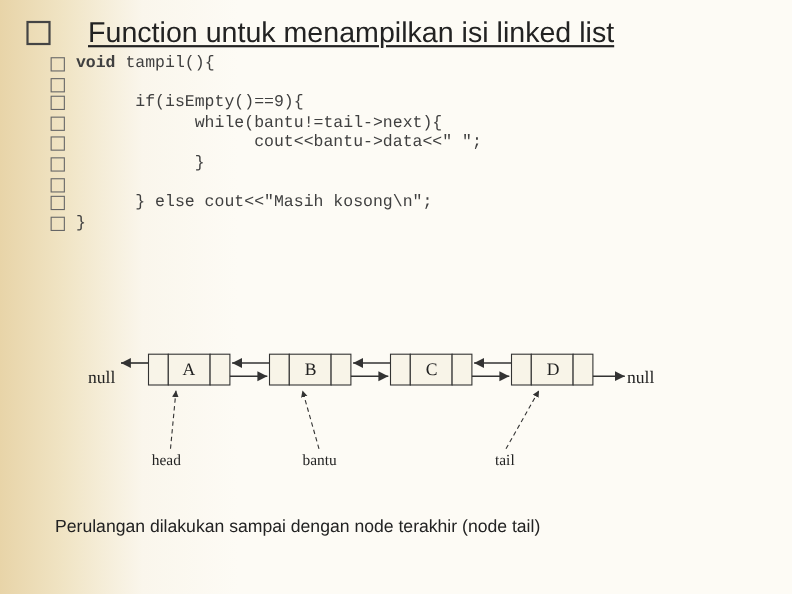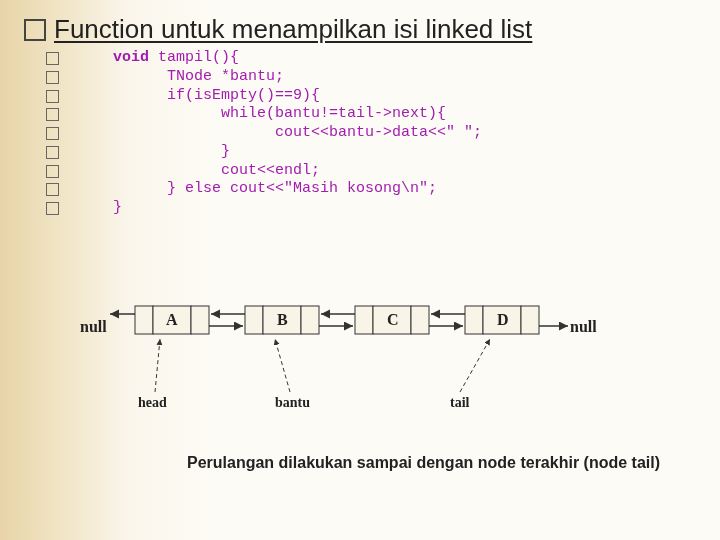--- a/index.html
+++ b/index.html
@@ -26,20 +26,21 @@
     border: 2px solid #444;
     margin-right: 8px;
     flex-shrink: 0;
   }
   .title-text {
     font-size: 26px;
     color: #222;
     text-decoration: underline;
     text-decoration-thickness: 2px;
     text-underline-offset: 3px;
+    margin-left: 26px;
   }
   .code-block {
     margin-left: 22px;
     margin-top: 2px;
   }
   .code-row {
     display: flex;
     align-items: flex-start;
     line-height: 1.25;
   }
@@ -47,45 +48,42 @@
     width: 11px;
     height: 11px;
     border: 1px solid #666;
     margin-right: 10px;
     margin-top: 3px;
     flex-shrink: 0;
   }
   .code-text {
     font-family: "Courier New", monospace;
     font-size: 15px;
-    color: #a21caf;
+    color: #404040;
     white-space: pre;
-    margin-left: 44px;
   }
   .code-text .kw {
     font-weight: bold;
   }
   .diagram-area {
     position: absolute;
     left: 80px;
-    top: 284px;
+    top: 300px;
     width: 580px;
     height: 210px;
-    font-weight: bold;
   }
   .diagram-svg {
     width: 580px;
     height: 170px;
   }
   .caption {
     font-size: 16px;
     color: #222;
     margin-top: -4px;
     margin-left: -30px;
-    text-align: right;
   }
   .node-box {
     fill: #f8f4e8;
     stroke: #333;
     stroke-width: 1;
   }
   .ptr-box {
     fill: #f8f4e8;
     stroke: #333;
     stroke-width: 1;
@@ -124,41 +122,39 @@
     <div class="title-text">Function untuk menampilkan isi linked list</div>
   </div>
 
   <div class="code-block">
     <div class="code-row">
       <div class="code-square"></div>
       <div class="code-text"><span class="kw">void</span><span id="line0rest"> tampil(){</span></div>
     </div>
     <div class="code-row">
         <div class="code-square"></div>
-        <div class="code-text">      TNode *bantu;</div>
       </div>
     <div class="code-row">
         <div class="code-square"></div>
         <div class="code-text">      if(isEmpty()==9){</div>
       </div>
     <div class="code-row">
         <div class="code-square"></div>
         <div class="code-text">            while(bantu!=tail-&gt;next){</div>
       </div>
     <div class="code-row">
         <div class="code-square"></div>
         <div class="code-text">                  cout&lt;&lt;bantu-&gt;data&lt;&lt;" ";</div>
       </div>
     <div class="code-row">
         <div class="code-square"></div>
         <div class="code-text">            }</div>
       </div>
     <div class="code-row">
         <div class="code-square"></div>
-        <div class="code-text">            cout&lt;&lt;endl;</div>
       </div>
     <div class="code-row">
         <div class="code-square"></div>
         <div class="code-text">      } else cout&lt;&lt;"Masih kosong\n";</div>
       </div>
     <div class="code-row">
         <div class="code-square"></div>
         <div class="code-text">}</div>
       </div>
   </div>

